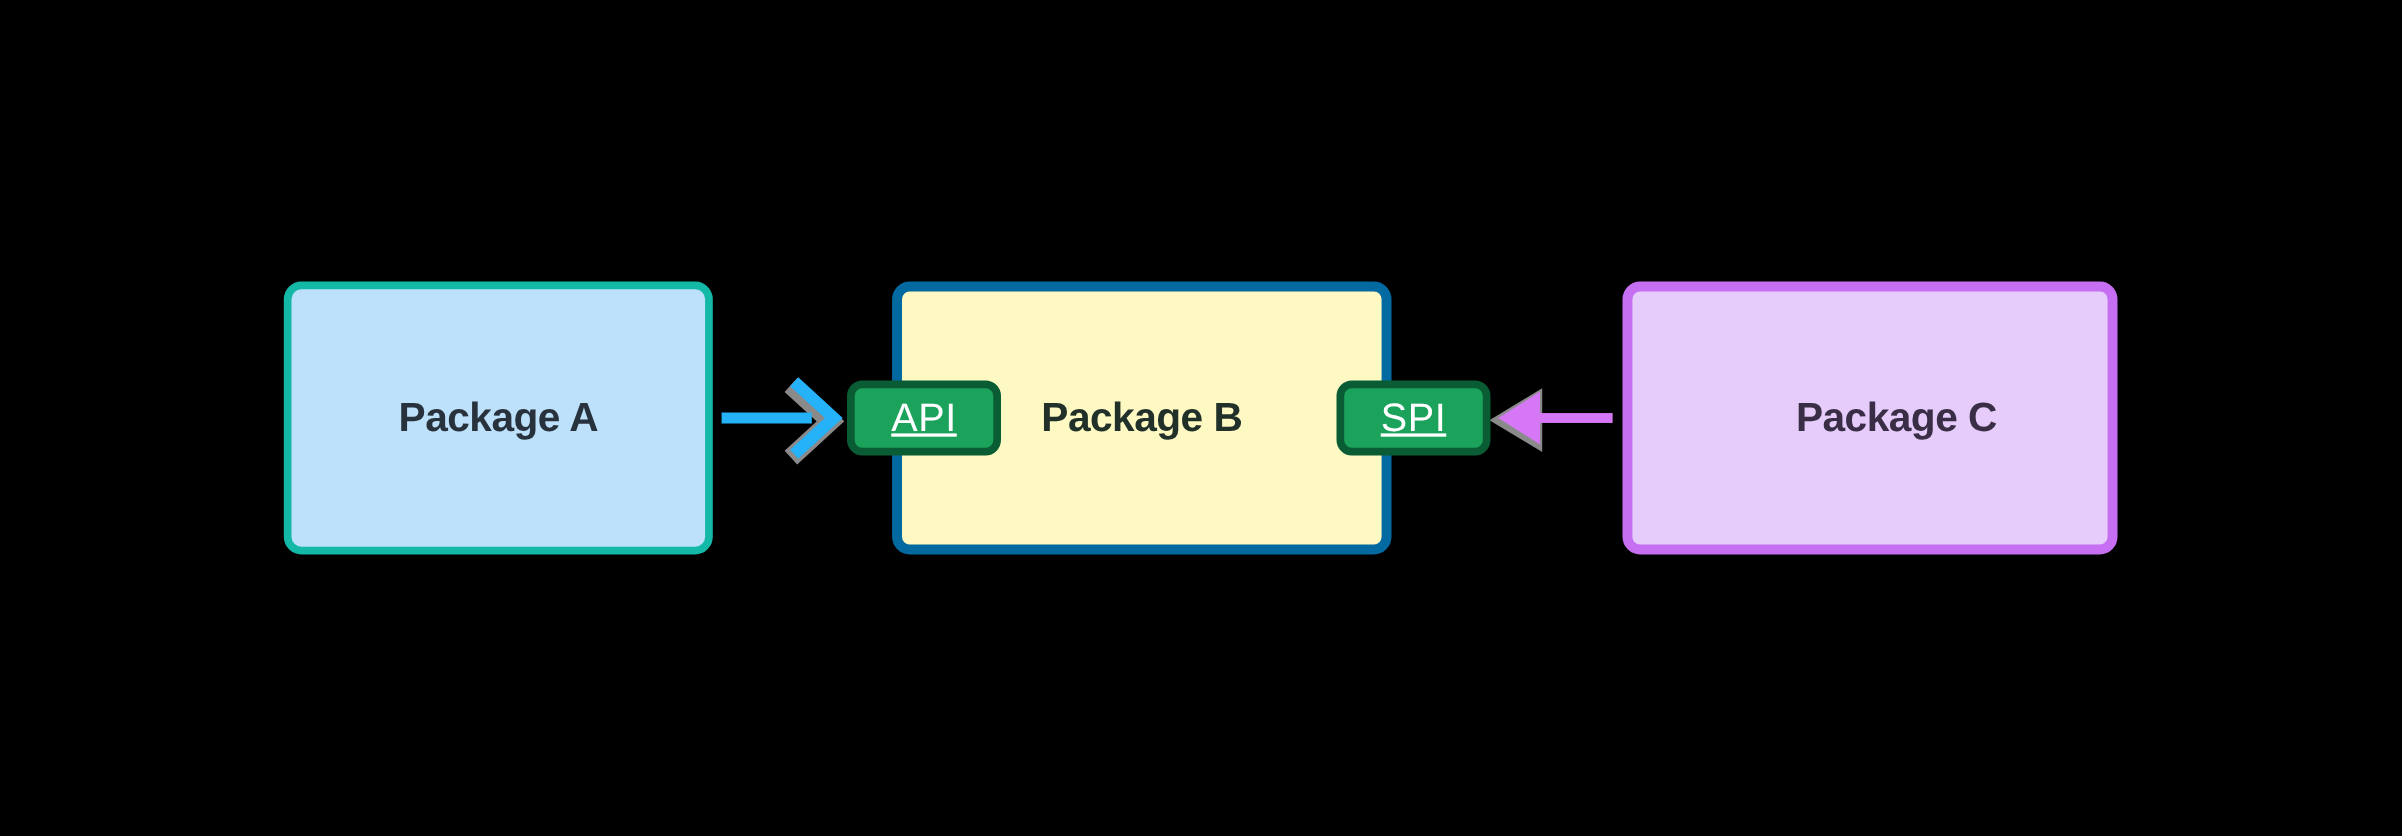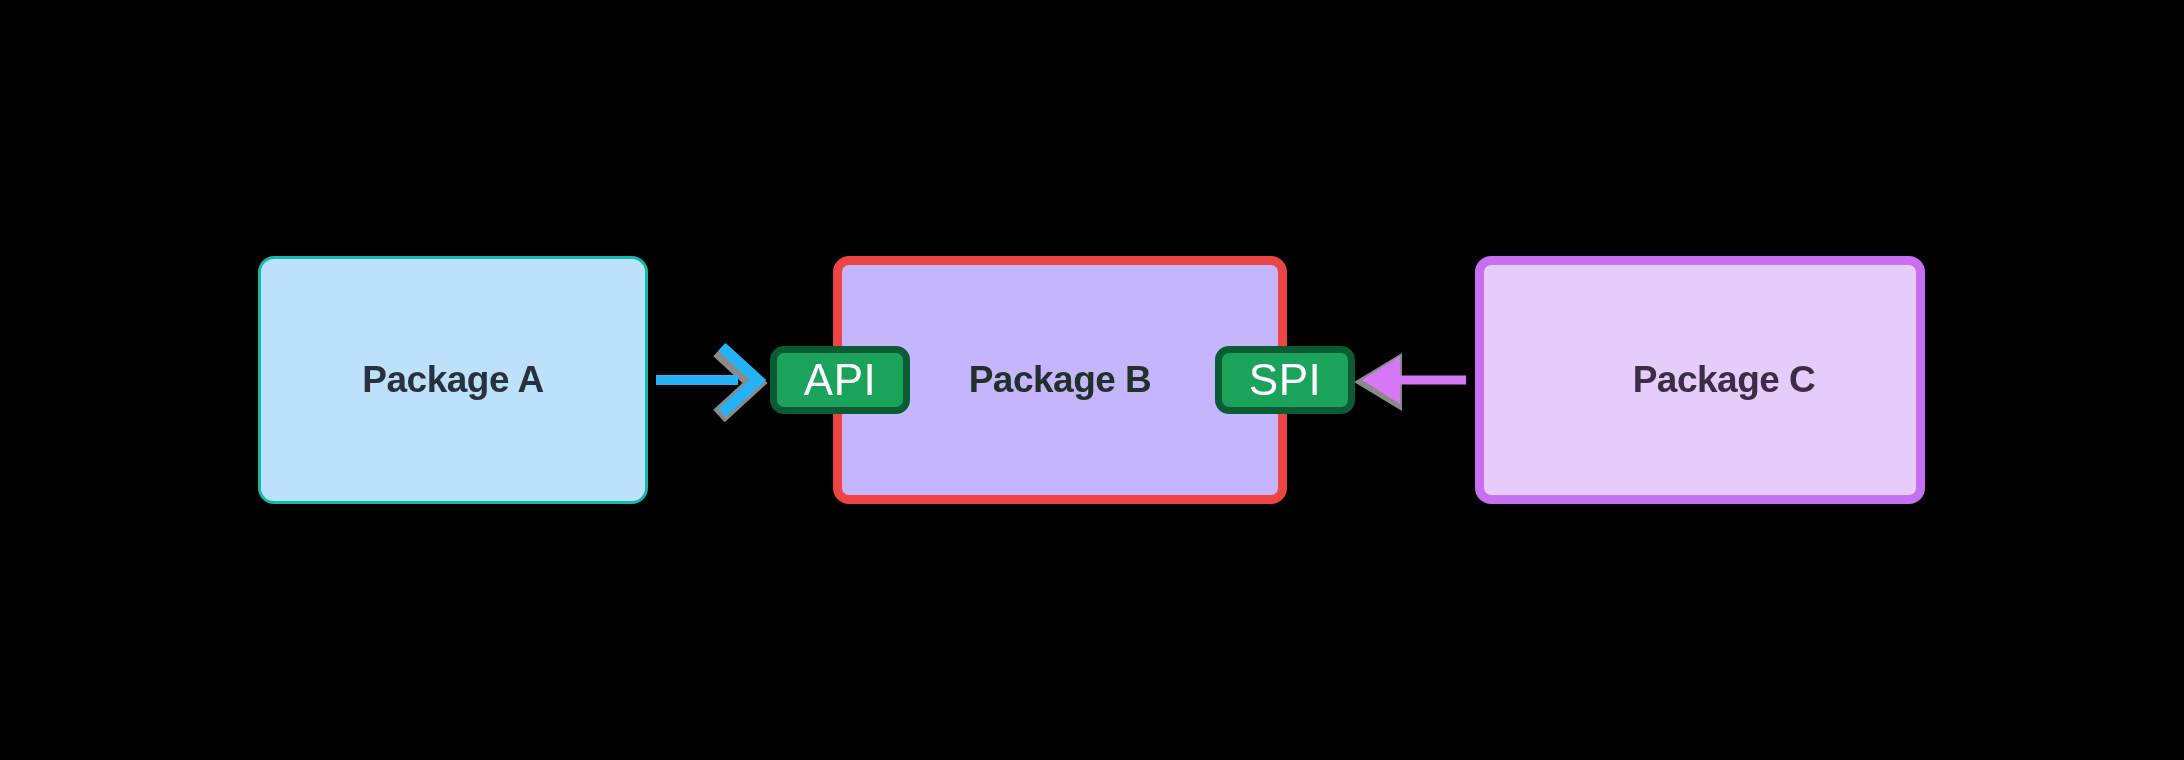--- a/index.html
+++ b/index.html
@@ -29,28 +29,28 @@
   }
   .node .node-label {
     font-size: 37px;
     font-weight: 700;
     letter-spacing: -0.5px;
   }
   .node-a {
     left: 258px;
     width: 390px;
     background: #BEE1FB;
-    border: 3px solid #14b8a6;
+    border: 7px solid #14b8a6;
   }
   .node-a .node-label { color: #28323C; }
   .node-b {
-    left: 833px;
+    left: 811px;
     width: 454px;
-    background: #c4b5fd;
-    border: 9px solid #ef4444;
+    background: #fef9c3;
+    border: 9px solid #0369a1;
   }
   .node-b .node-label { color: #213129; }
   .node-c {
     left: 1475px;
     width: 450px;
     background: #E5CCFA;
     border: 9px solid #C66FF3;
     padding-left: 48px;
   }
   .node-c .node-label { color: #3A2D46; }
@@ -64,23 +64,24 @@
     background: #1CA35B;
     border: 7px solid #0A5C34;
     border-radius: 14px;
     display: flex;
     align-items: center;
     justify-content: center;
     z-index: 3;
   }
   .port-badge .port-label {
     color: #FFFFFF;
-    font-size: 44px;
+    font-size: 36px;
     font-weight: 500;
     letter-spacing: 0.5px;
+    text-decoration: underline;
   }
   .badge-api { left: 770px; }
   .badge-spi { left: 1215px; text-align: center; }
 
   .edge-svg {
     position: absolute;
     top: 335px;
     width: 125px;
     height: 90px;
     z-index: 2;

